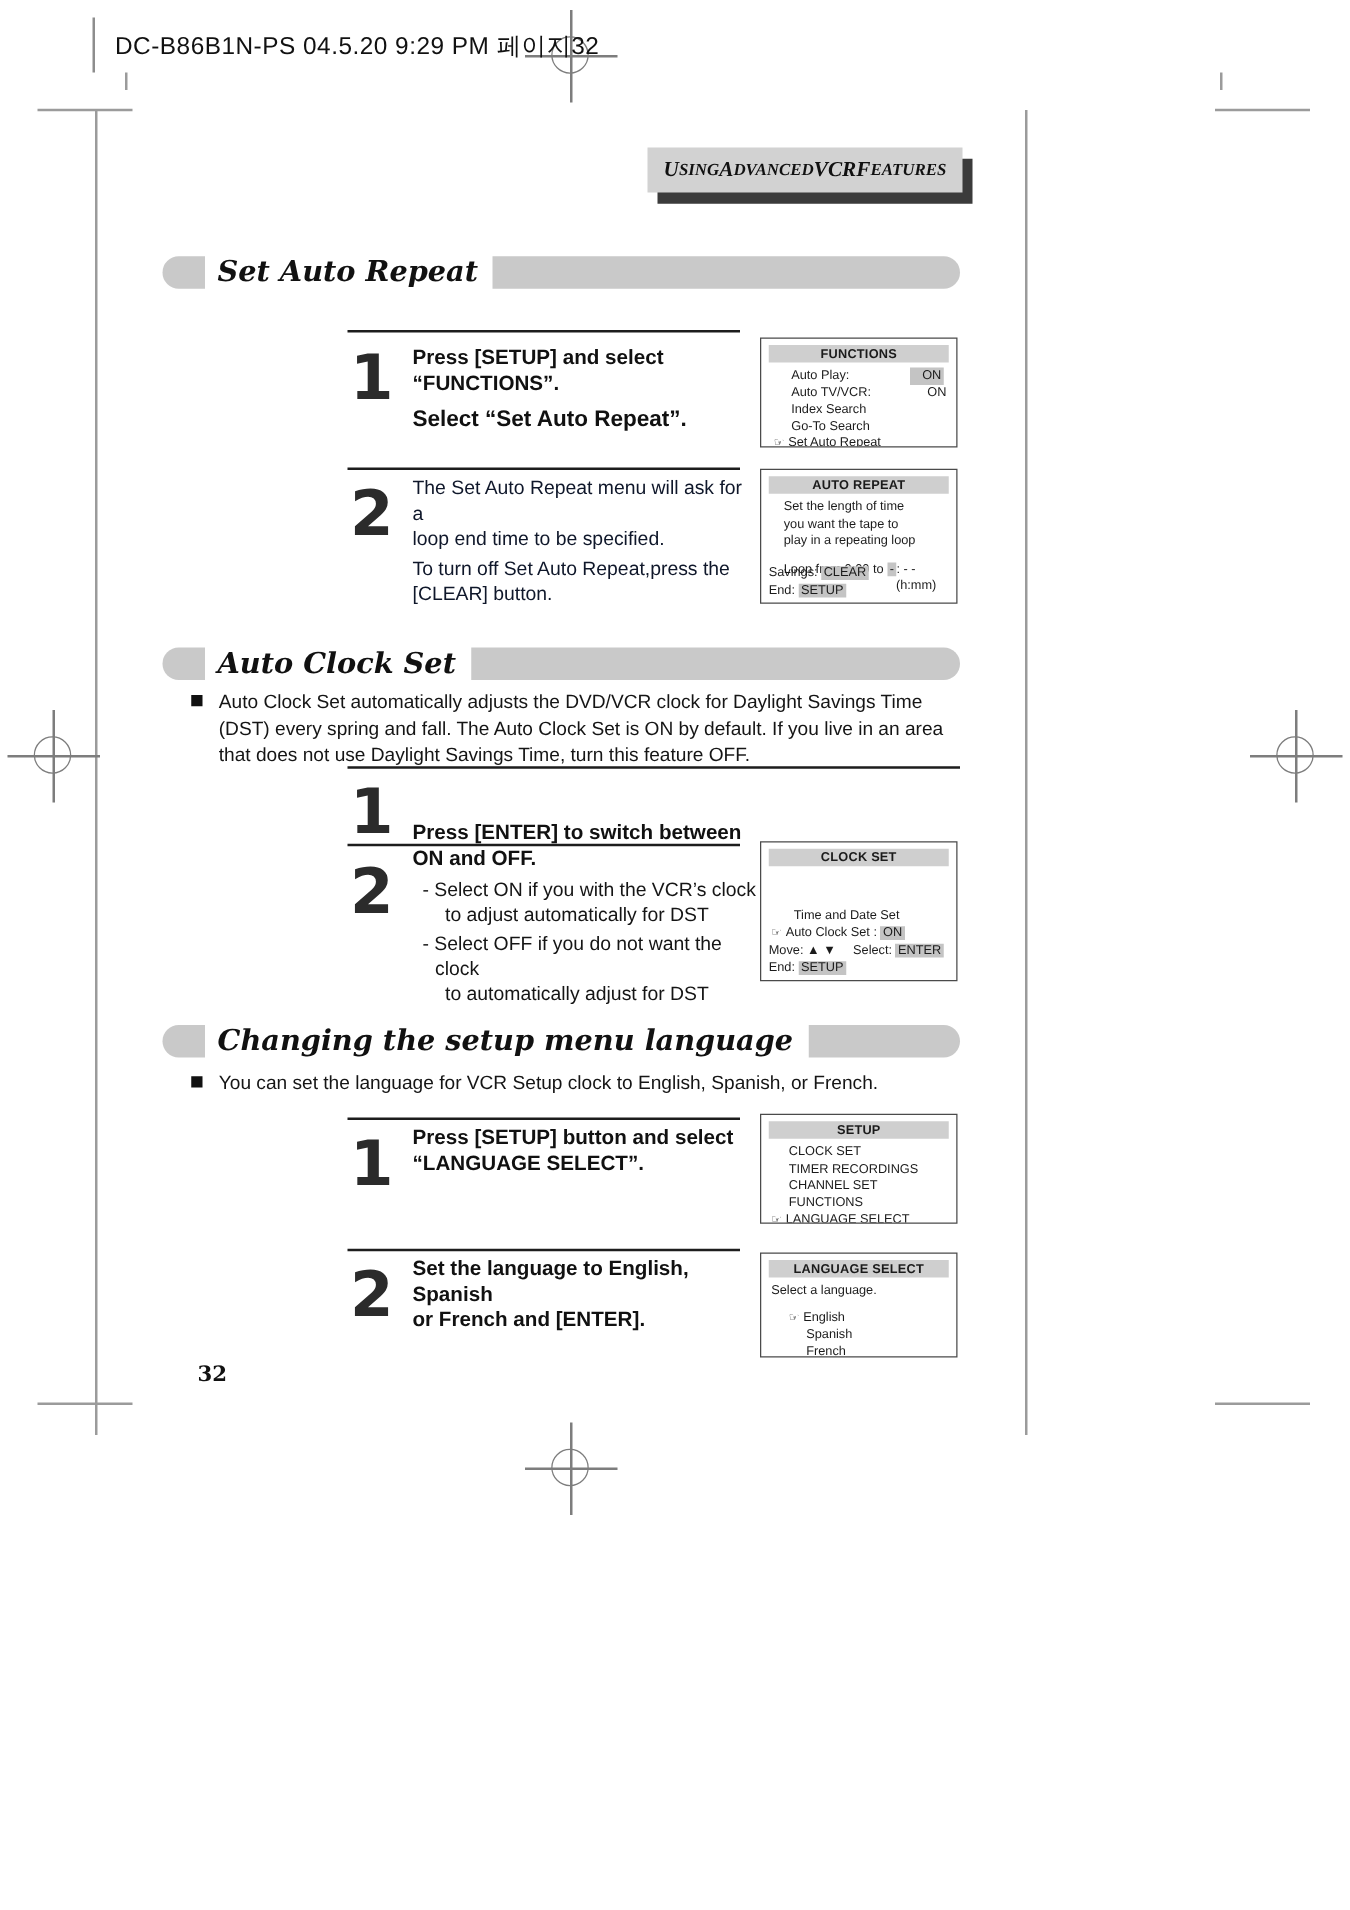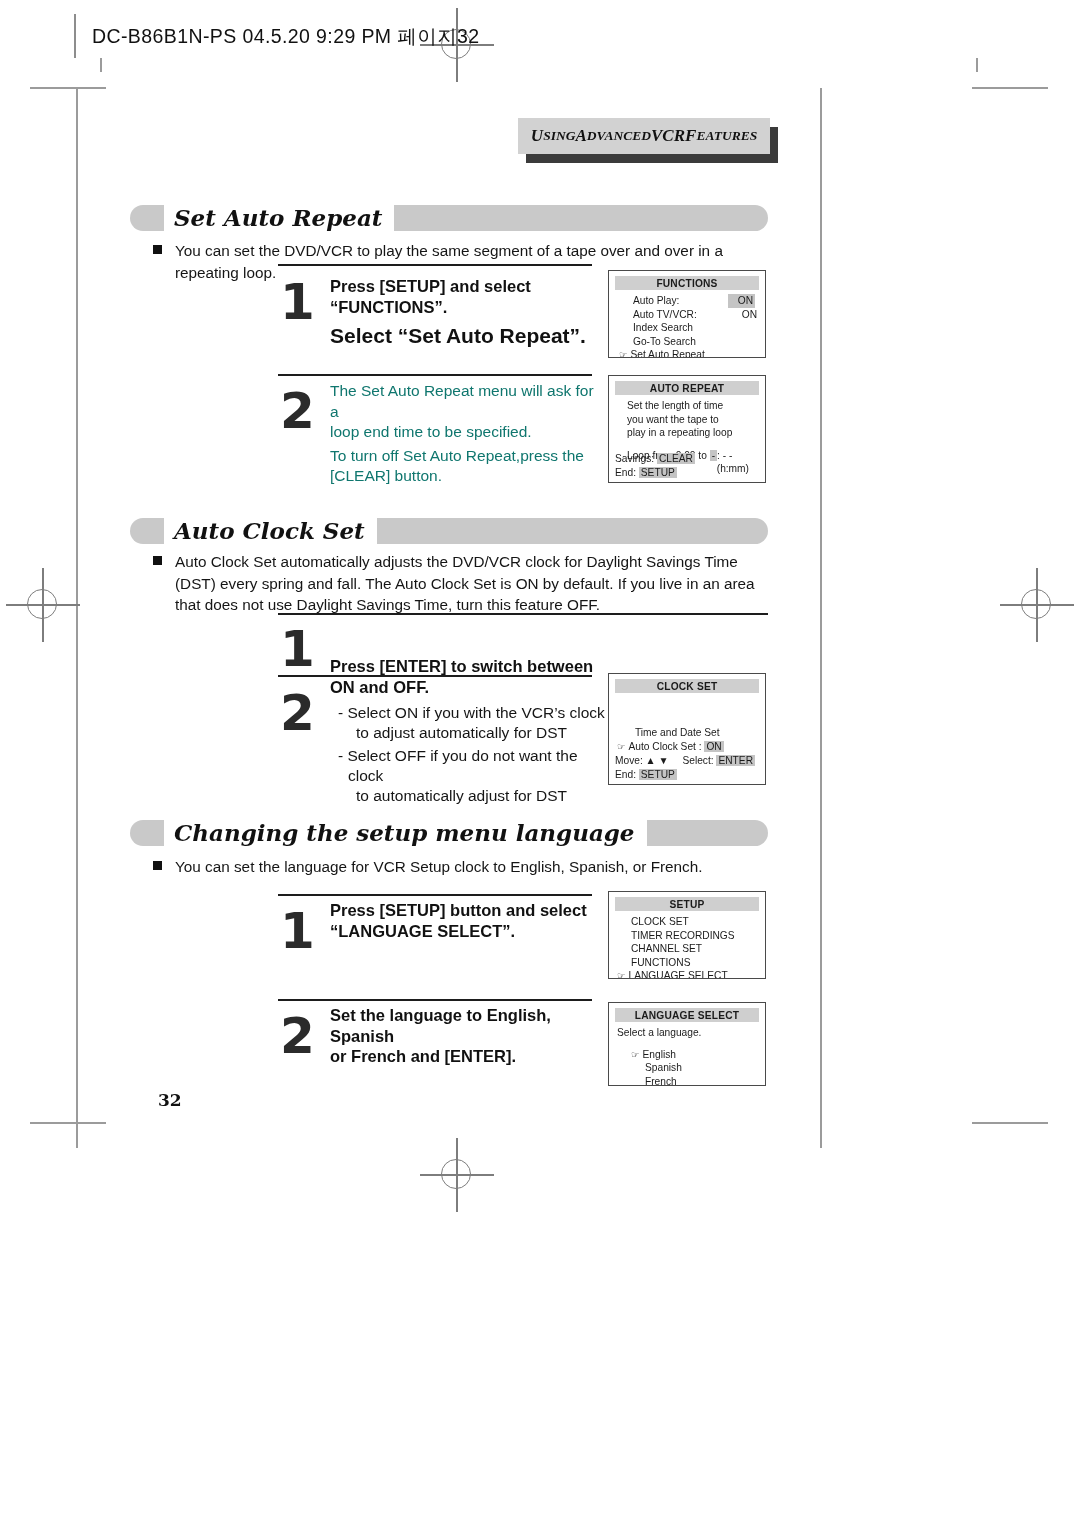--- a/index.html
+++ b/index.html
@@ -164,25 +164,25 @@
   }
   .step-body .hdr {
     font-weight: bold;
     font-size: 16.5px;
     line-height: 20.5px;
     color: #111;
   }
   .step-body .sub {
     font-size: 15.5px;
     line-height: 20.5px;
-    color: #0f766e;
+    color: #0f172a;
   }
   .step-body .subb {
     font-weight: bold;
-    font-size: 21px;
+    font-size: 18px;
     line-height: 21px;
     color: #111;
   }
   .step-body .dash {
     font-size: 15.5px;
     line-height: 20px;
     color: #151515;
     padding-left: 18px;
     text-indent: -10px;
   }
@@ -304,24 +304,20 @@
         <span class="sc">EATURES</span>
       </div>
   </div>
 
   <div class="sec-head" style="left:130px; top:203px; width:638px;">
     <div class="cap"></div>
     <div class="title">Set Auto Repeat</div>
     <div class="bar"></div>
   </div>
 
-  <div class="bullet-para" style="left:175px; top:240px; width:600px;">
-    <span class="sq"></span>
-    <span>You can set the DVD/VCR to play the same segment of a tape over and over in a repeating loop.</span>
-  </div>
 
   <div class="rule" style="left:278px; top:264px; width:314px;"></div>
   <div class="step-num" style="left:280px; top:277px;">1</div>
   <div class="step-body" style="left:330px; top:276px; width:270px;">
     <div class="hdr">Press [SETUP] and select</div>
     <div class="hdr">“FUNCTIONS”.</div>
     <div class="gap6"></div>
     <div class="subb">Select “Set Auto Repeat”.</div>
   </div>
 

